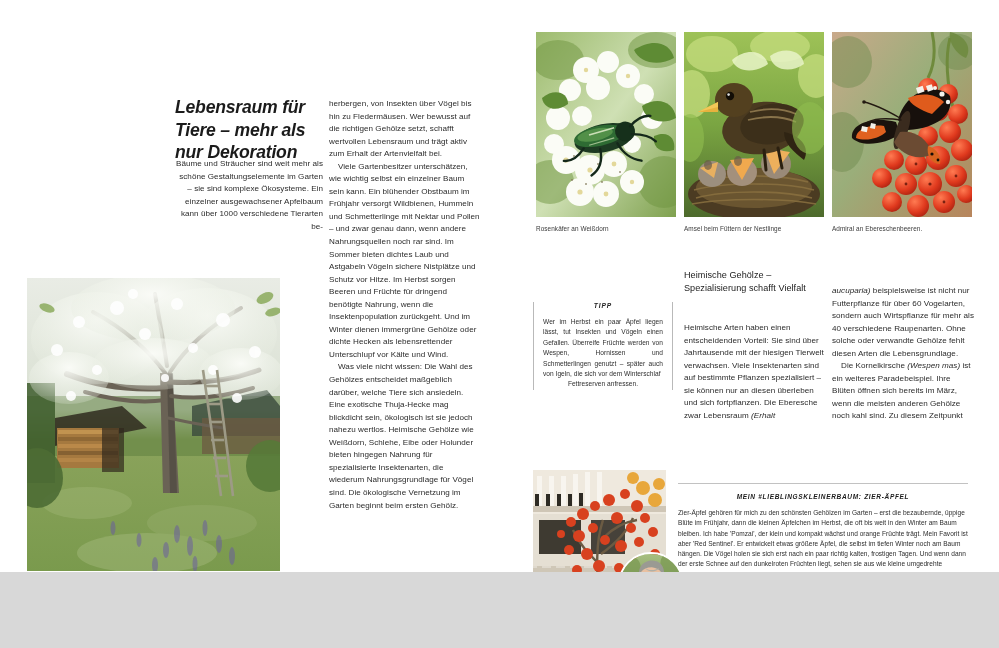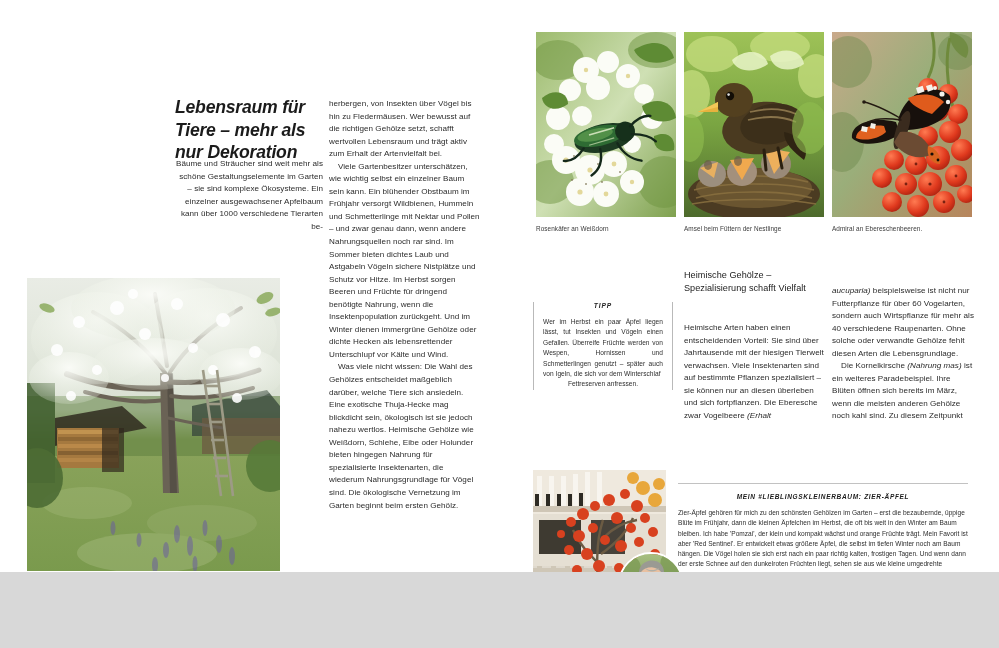--- a/index.html
+++ b/index.html
@@ -543,26 +543,26 @@
     <div class="tipp-title">TIPP</div>
     <div class="tipp-body">
       <span>Wer im Herbst ein paar Äpfel liegen lässt, tut Insekten und Vögeln einen Gefallen. Überreife Früchte werden von Wespen, Hornissen und Schmetterlingen genutzt – später auch von Igeln, die sich vor dem Winterschlaf</span>
       <div class="last">Fettreserven anfressen.</div>
     </div>
   </div>
 
   <div class="subhead" style="left:684px;top:269px;width:140px;">Heimische Gehölze – Spezialisierung schafft Vielfalt</div>
 
   <div class="body-col" style="left:684px;top:322px;width:143px;">
-    <p><span>Heimische Arten haben einen entscheidenden Vorteil: Sie sind über Jahrtausende mit der hiesigen Tierwelt verwachsen. Viele Insektenarten sind auf bestimmte Pflanzen spezialisiert – sie können nur an diesen überleben und sich fortpflanzen. Die </span><b>Eberesche</b><span> zwar </span><b>Vogelbeere</b><i> (Erhalt</i></p>
+    <p><span>Heimische Arten haben einen entscheidenden Vorteil: Sie sind über Jahrtausende mit der hiesigen Tierwelt verwachsen. Viele Insektenarten sind auf bestimmte Pflanzen spezialisiert – sie können nur an diesen überleben und sich fortpflanzen. Die </span><b>Eberesche</b><span> zwar </span><b>Lebensraum</b><i> (Erhalt</i></p>
   </div>
 
   <div class="body-col" style="left:832px;top:272px;width:143px;margin-top:13px;">
     <p><i>aucuparia)</i><span> beispielsweise ist nicht nur Futterpflanze für über 60 Vogelarten, sondern auch Wirtspflanze für mehr als 40 verschiedene Raupenarten. Ohne solche oder verwandte Gehölze fehlt diesen Arten die Lebensgrundlage.</span></p>
-    <p><span>Die </span><b>Kornelkirsche</b><i> (Nahrung mas)</i><span> ist ein weiteres Paradebeispiel. Ihre Blüten öffnen sich bereits im März, wenn die meisten anderen Gehölze noch kahl sind. Zu diesem Zeitpunkt</span></p>
+    <p><span>Die </span><b>Kornelkirsche</b><i> (Wespen mas)</i><span> ist ein weiteres Paradebeispiel. Ihre Blüten öffnen sich bereits im März, wenn die meisten anderen Gehölze noch kahl sind. Zu diesem Zeitpunkt</span></p>
   </div>
 
   <div class="photo" style="left:533px;top:470px;width:133px;height:134px;">
     <svg viewBox="0 0 133 134" preserveAspectRatio="none" style="width:100%;height:100%;display:block">
       <defs>
         <linearGradient id="hw" x1="0" y1="0" x2="0" y2="1">
           <stop offset="0" stop-color="#f2ece2"></stop>
             <stop offset="1" stop-color="#d8d2c6"></stop>
         </linearGradient>
       </defs>

